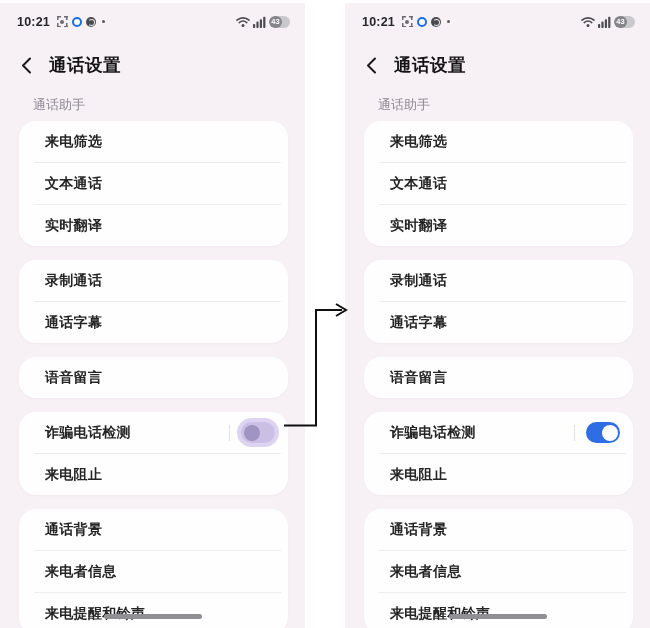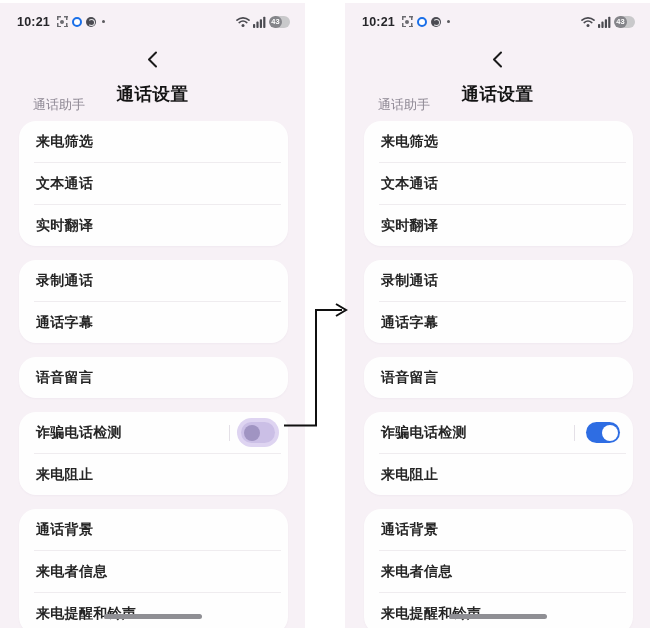--- a/index.html
+++ b/index.html
@@ -35,31 +35,31 @@
     border-radius:50%; border:1.2px solid #e8e8ea; border-left-color:transparent; }
   .dot-ic { width:3px; height:3px; border-radius:50%; background:#5a5a5e; margin-left:2px; }
   .battery { width:21px; height:12px; border-radius:6.5px; overflow:hidden; display:flex;
     align-items:center; background:#c9c9cb; position:relative; }
   .battery .fill { position:absolute; left:0; top:0; bottom:0; width:62%; background:#85858a;
     border-radius:6.5px; }
   .battery .pct { position:relative; z-index:1; width:62%; text-align:center; font-size:7.5px;
     font-weight:700; color:#ffffff; }
 
   
-  .navrow { display:flex; align-items:center; gap:15px; margin-top:21px; padding:0 18px; height:28px;flex-direction:column; }
+  .navrow { display:flex; align-items:center; gap:15px; margin-top:21px; padding:0 18px; height:28px; }
   .back { width:16px; height:16px; display:flex; align-items:center; justify-content:center; cursor:pointer; }
   .pagetitle { font-size:17.5px; font-weight:700; color:#141414; letter-spacing:.5px; }
 
   
   .sectionlabel { margin:17px 0 7px 33px; font-size:13px; color:#8d8793; }
   .card { margin:0 17px 14px 19px; background:#fefefe; border-radius:17px;
     box-shadow:0 1px 2px rgba(120,90,140,0.05); overflow:hidden; }
   .row { height:41px; display:flex; align-items:center; padding:0 13px 0 17px;
     font-size:14px; font-weight:600; color:#252525; cursor:pointer; }
-  .row .lbl { flex:1; letter-spacing:.3px; }
+  .row .lbl { flex:1; letter-spacing:.3px;margin-left:9px; }
   .divider { height:1px; background:#efecef; margin:0 7px 0 15px; }
   .toggle-wrap { display:flex; align-items:center; gap:11px; }
   .vdiv { width:1px; height:16px; background:#e4e0e7; }
   .toggle { width:34px; height:21px; border-radius:11px; position:relative; cursor:pointer; }
   .toggle .knob { position:absolute; top:2.5px; width:16px; height:16px; border-radius:50%; }
   .toggle.off { background:#cbbfe6; box-shadow:0 0 0 4px #ded4f1; }
   .toggle.off .knob { left:2.5px; background:#a094c2; }
   .toggle.on  { background:#2e6de3; }
   .toggle.on .knob { left:15.5px; background:#ffffff; }
 

